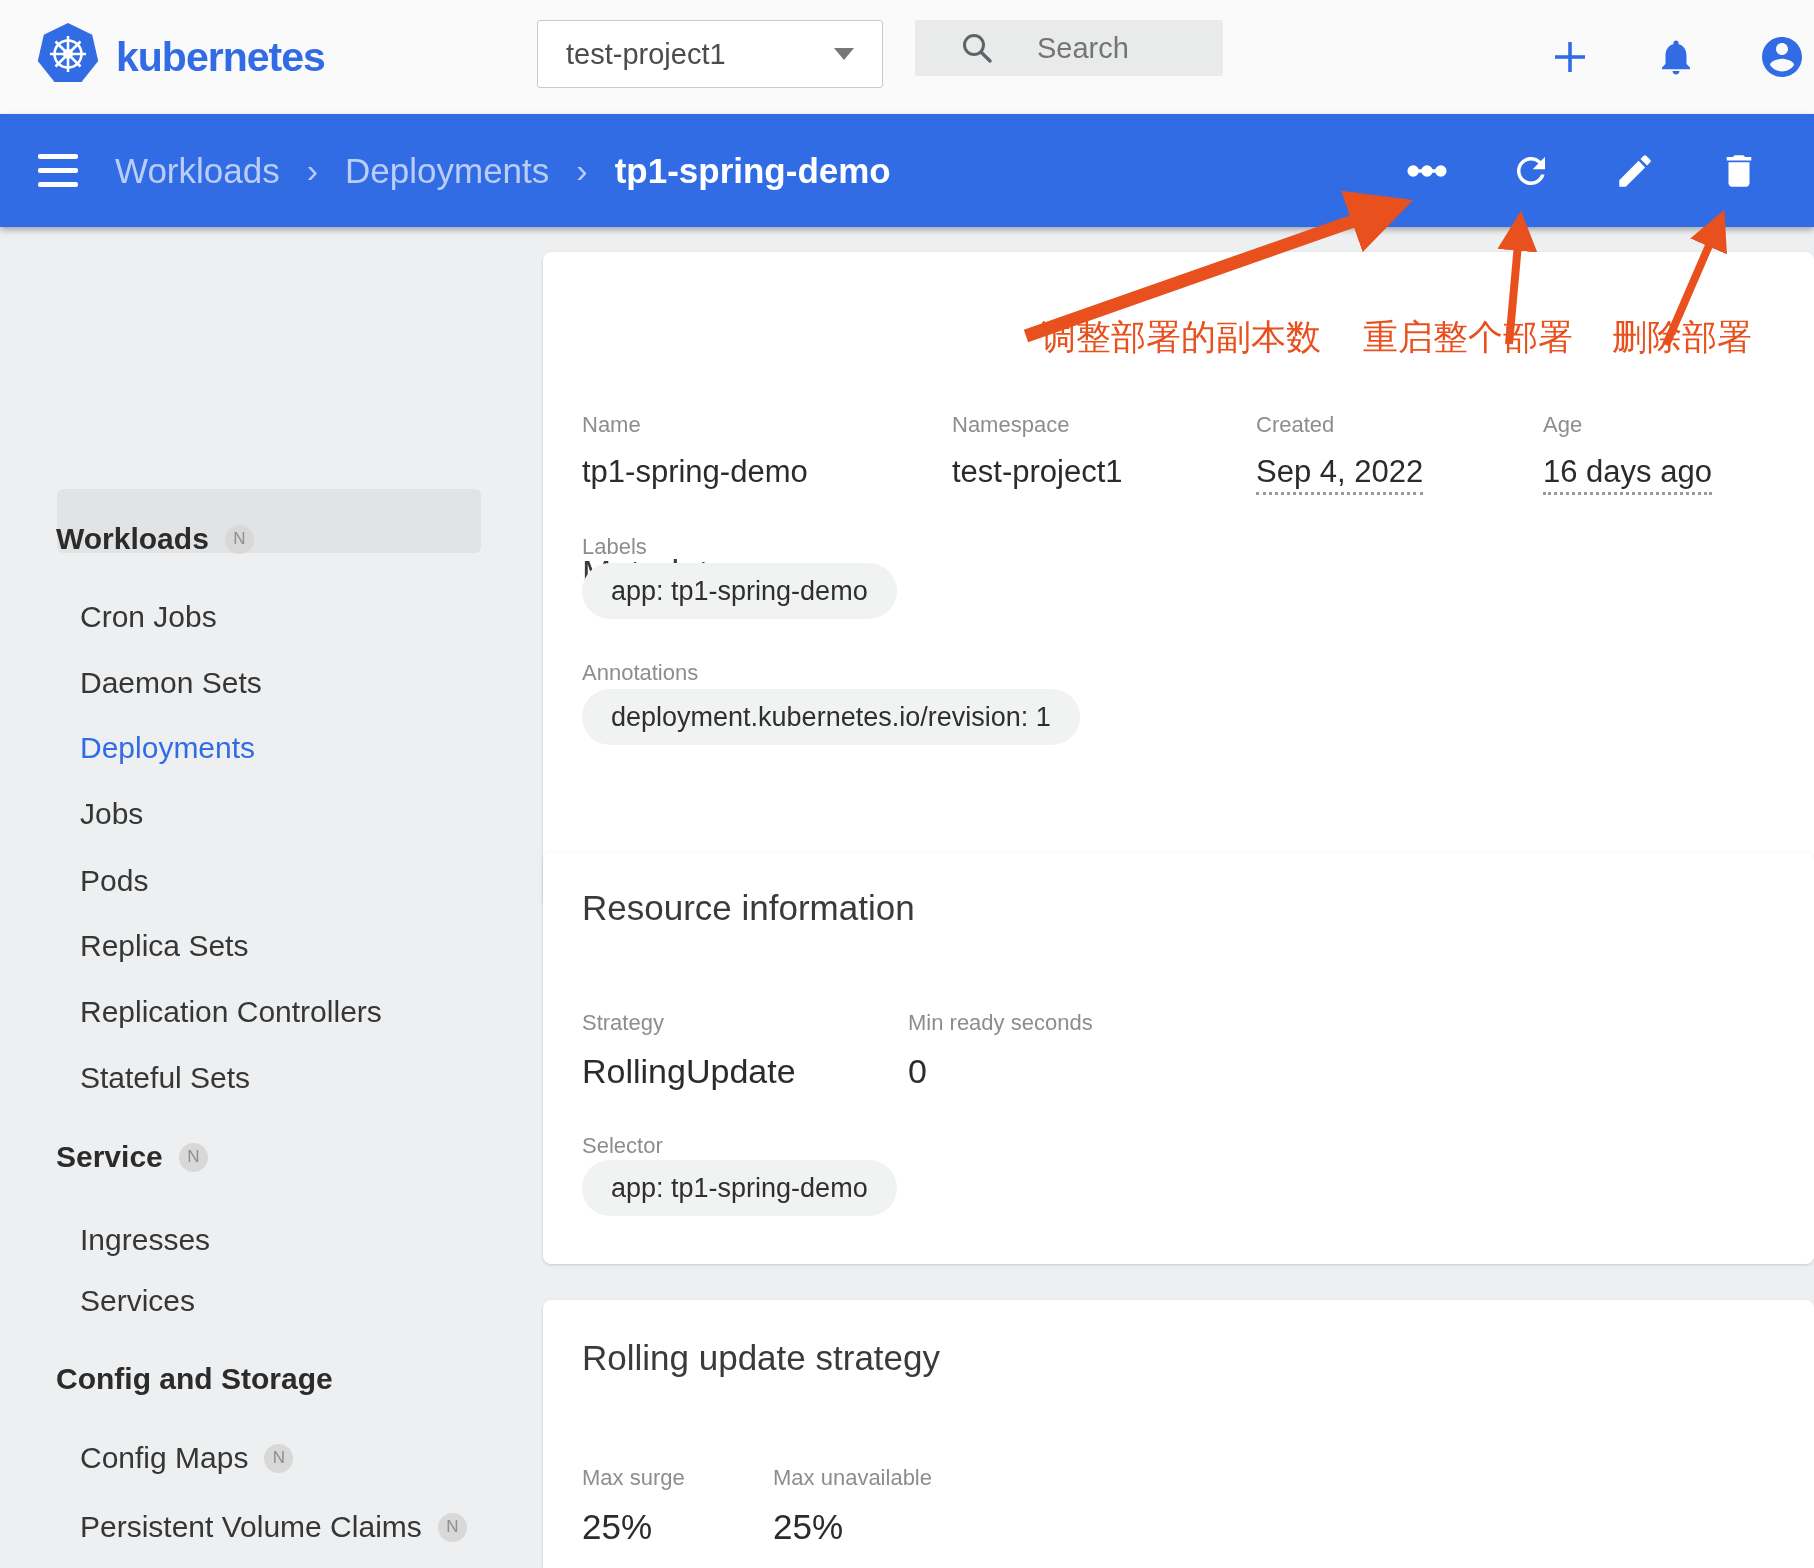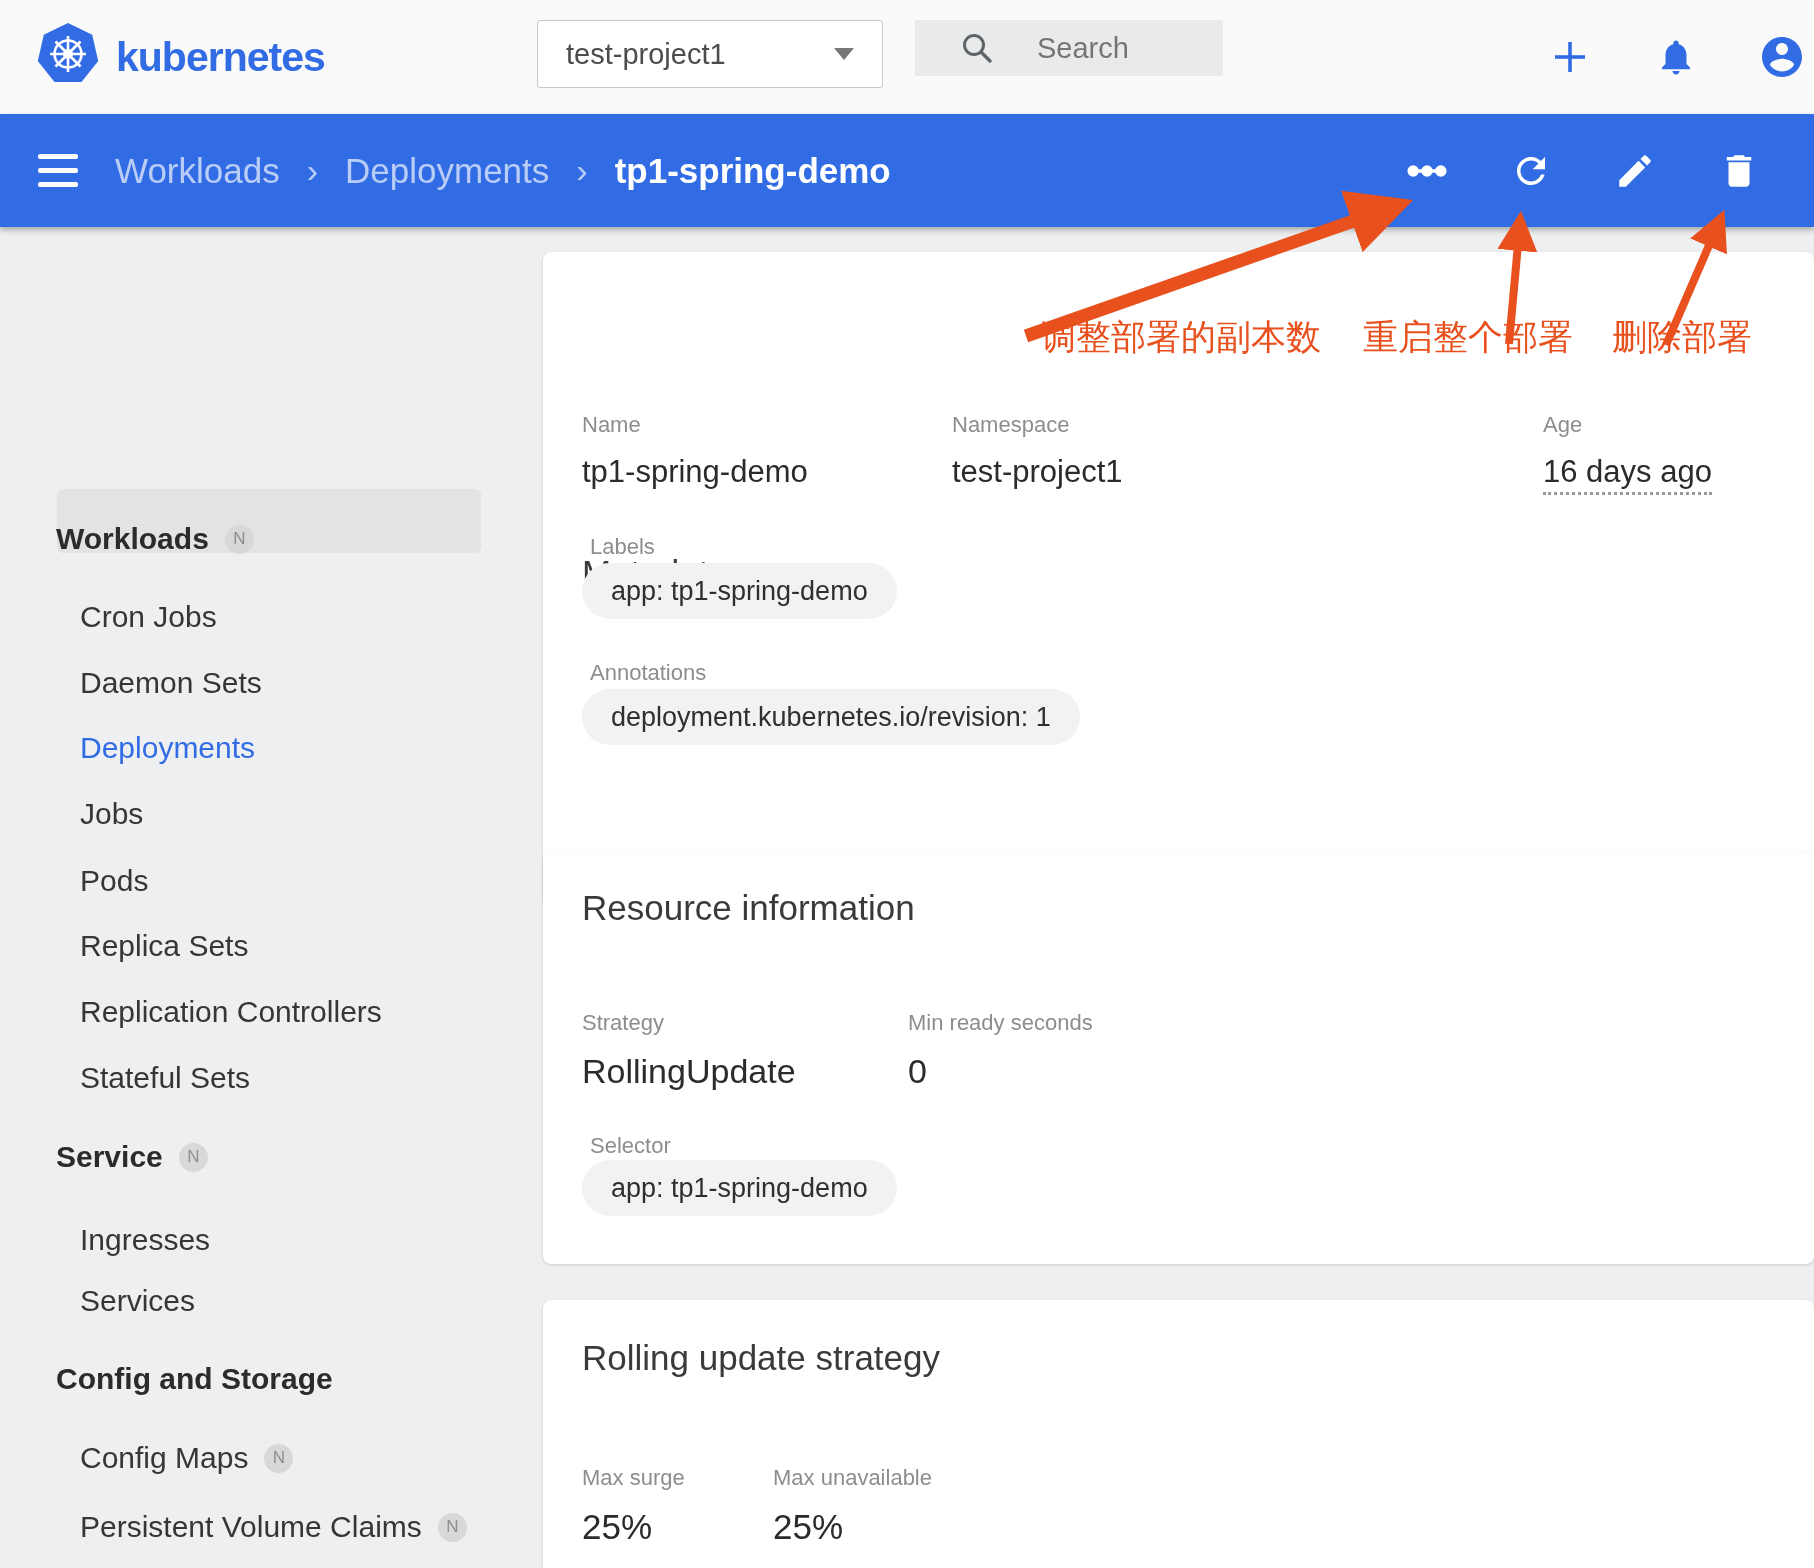--- a/index.html
+++ b/index.html
@@ -57,21 +57,21 @@
   
   .card{position:absolute;left:543px;right:0;background:#fff;border-radius:8px;
     box-shadow:0 1px 3px rgba(0,0,0,.16);}
   .card-title{position:absolute;left:39px;font-size:35px;color:#3a3a3a;}
   .fld{position:absolute;}
   .fld .lab{font-size:22px;color:#8d8d8d;}
   .fld .val{font-size:31px;color:#2b2b2b;margin-top:16px;}
   .u-dot{border-bottom:3px dotted #9a9a9a;padding-bottom:3px;cursor:help;}
   .chip{position:absolute;display:inline-flex;align-items:center;height:56px;padding:0 29px;
     background:#f1f2f2;border-radius:32px;font-size:27px;color:#2f2f2f;white-space:nowrap;}
-  .seclab{position:absolute;font-size:22px;color:#8d8d8d;margin-left:8px;}
+  .seclab{position:absolute;font-size:22px;color:#8d8d8d;}
 </style>
 </head>
 <body>
 
 <div class="appbar">
   <svg class="logo" viewBox="0 0 64 64">
     <polygon points="32,1 56.2,12.7 62.2,38.9 45.5,59.9 18.5,59.9 1.8,38.9 7.8,12.7" fill="#326ce5"></polygon>
     <g stroke="#fff" stroke-width="2.6" fill="none">
       <circle cx="32" cy="32" r="13.5"></circle>
       <line x1="32" y1="14" x2="32" y2="50"></line>
@@ -235,20 +235,24 @@
   <div class="card-title" style="top:301px;">Metadata</div>
 
   <div class="fld" style="left:39px;top:160px;">
     <div class="lab">Name</div>
     <div class="val">tp1-spring-demo</div>
   </div>
   <div class="fld" style="left:409px;top:160px;">
     <div class="lab">Namespace</div>
     <div class="val">test-project1</div>
   </div>
+  <div class="fld" style="left:713px;top:160px;">
+    <div class="lab">Created</div>
+    <div class="val"><span class="u-dot">Sep 4, 2022</span></div>
+  </div>
   <div class="fld" style="left:1000px;top:160px;">
     <div class="lab">Age</div>
     <div class="val"><span class="u-dot">16 days ago</span></div>
   </div>
 
   <div class="seclab" style="left:39px;top:282px;">Labels</div>
   <div class="chip" style="left:39px;top:311px;">app: tp1-spring-demo</div>
 
   <div class="seclab" style="left:39px;top:408px;">Annotations</div>
   <div class="chip" style="left:39px;top:437px;">deployment.kubernetes.io/revision: 1</div>

